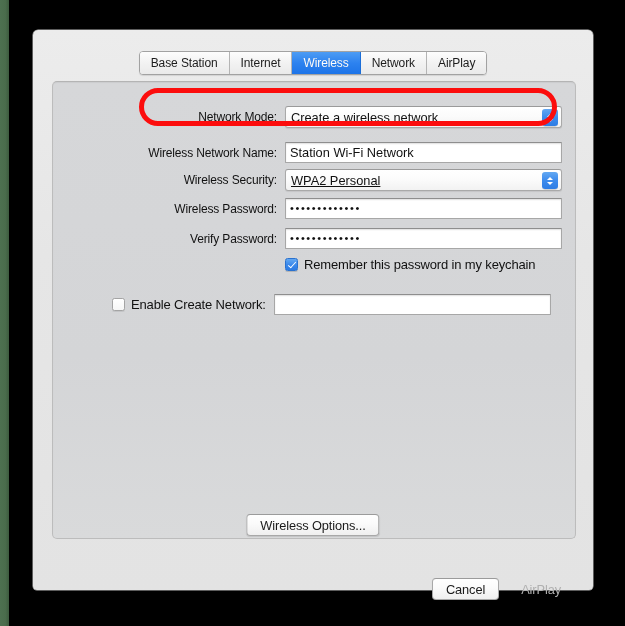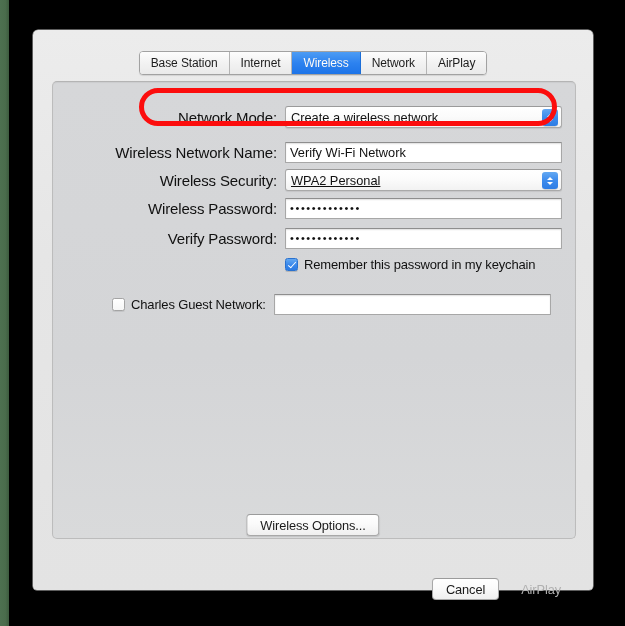--- a/index.html
+++ b/index.html
@@ -100,21 +100,21 @@
     position: absolute;
     display: flex;
     align-items: center;
     left: 0;
     width: 522px;
   }
   .lbl {
     width: 224px;
     text-align: right;
     padding-right: 8px;
-    font-size: 15px;
+    font-size: 12px;
     color: #111111;
     white-space: nowrap;
     letter-spacing: -0.15px;
   }
 
   
   .field {
     box-sizing: border-box;
     height: 21px;
     background: #ffffff;
@@ -293,21 +293,21 @@
           <span class="stepper">
             <span class="chev up"></span>
             <span class="chev down"></span>
           </span>
         </div>
       </div>
 
       <div class="row" style="top:60px;">
         <div class="lbl">Wireless Network Name:</div>
         <div class="field" style="width:277px;">
-          <span>Verify Wi-Fi Network</span>
+          <span>Station Wi-Fi Network</span>
         </div>
       </div>
 
       <div class="row" style="top:87px;">
         <div class="lbl">Wireless Security:</div>
         <div class="popup" style="width:277px;">
           <span>WPA2 Personal</span>
           <span class="stepper">
             <span class="chev up"></span>
             <span class="chev down"></span>
@@ -331,21 +331,21 @@
 
       <div class="row" style="top:175px;">
         <div class="lbl"></div>
         <span class="cbox on"></span>
         <span class="cb-text">Remember this password in my keychain</span>
       </div>
 
       <div class="row" style="top:212px;">
         <div class="lbl" style="width:0;padding:0;"></div>
         <span class="cbox off" style="margin-left:59px;"></span>
-        <span class="cb-text" style="margin-right:8px;">Charles Guest Network:</span>
+        <span class="cb-text" style="margin-right:8px;">Enable Create Network:</span>
         <div class="field" style="width:277px;">
           <span></span>
         </div>
       </div>
 
     </div>
 
     <div class="pushbtn wireless-opts">Wireless Options...</div>
 
     <div class="footer">

